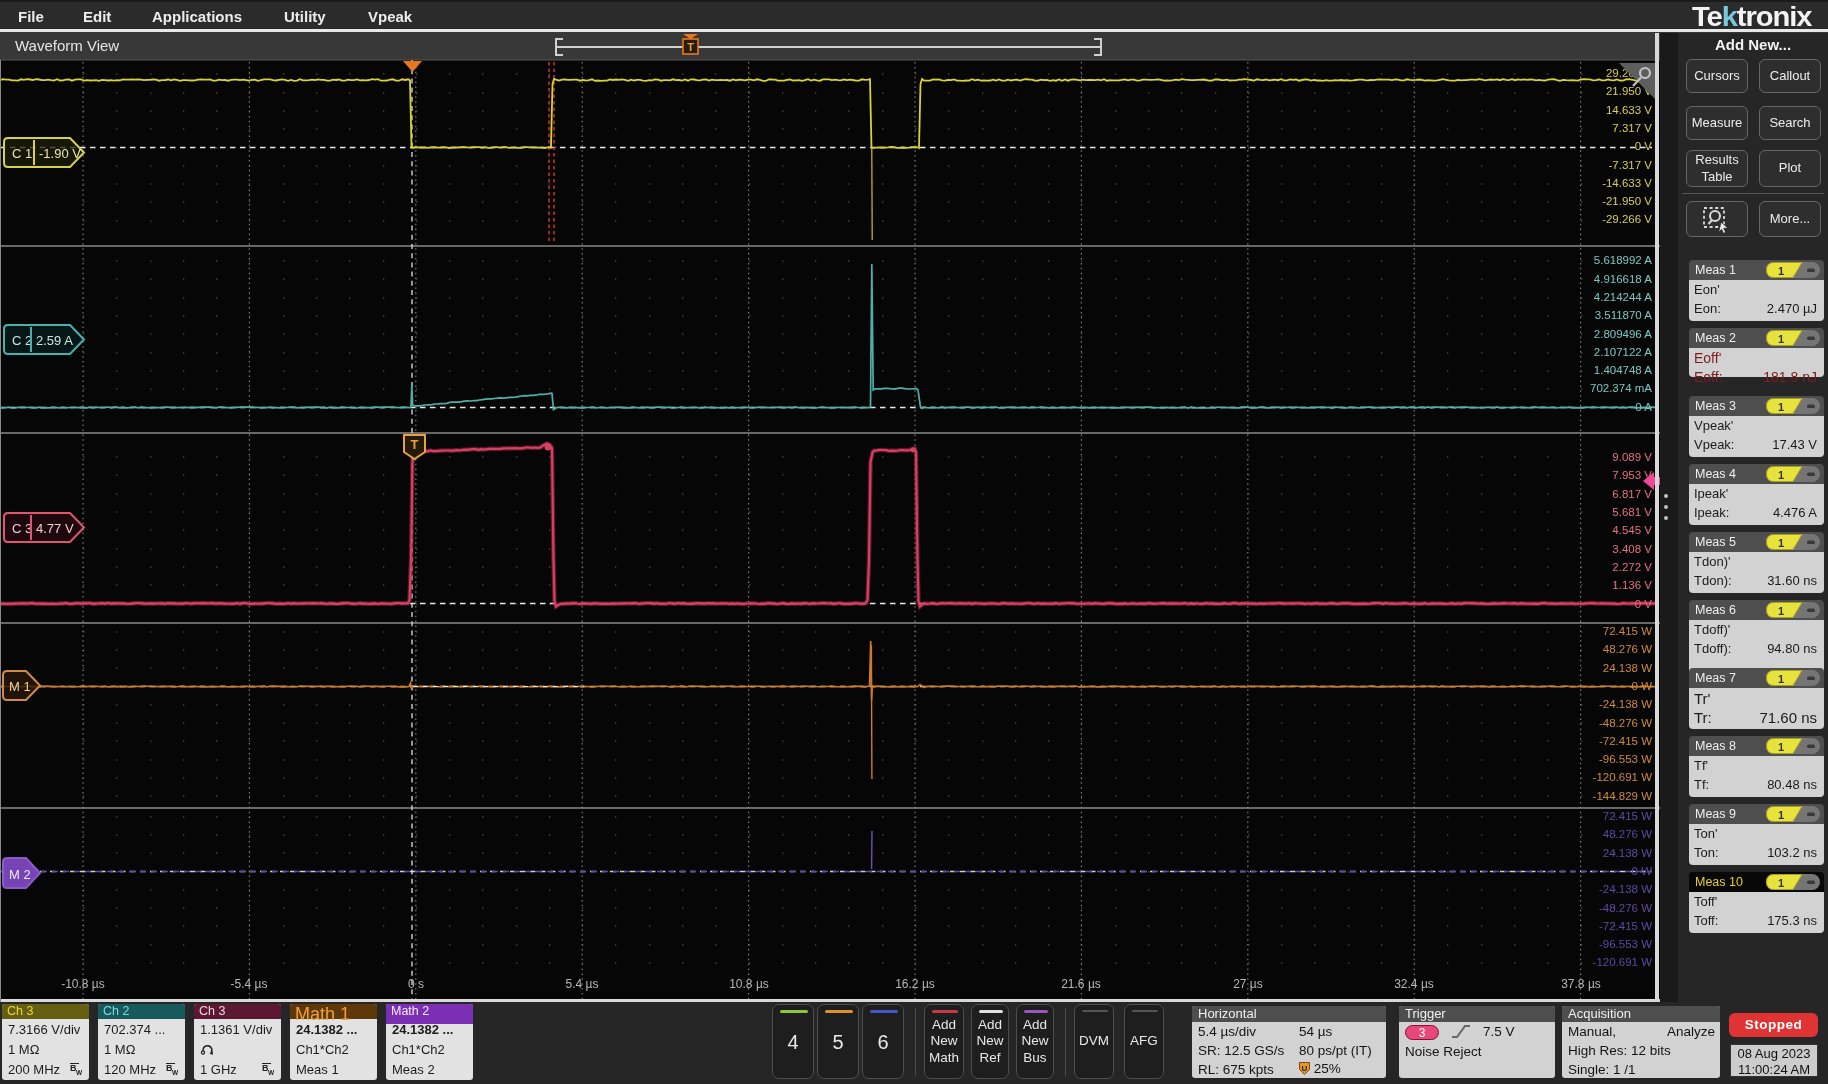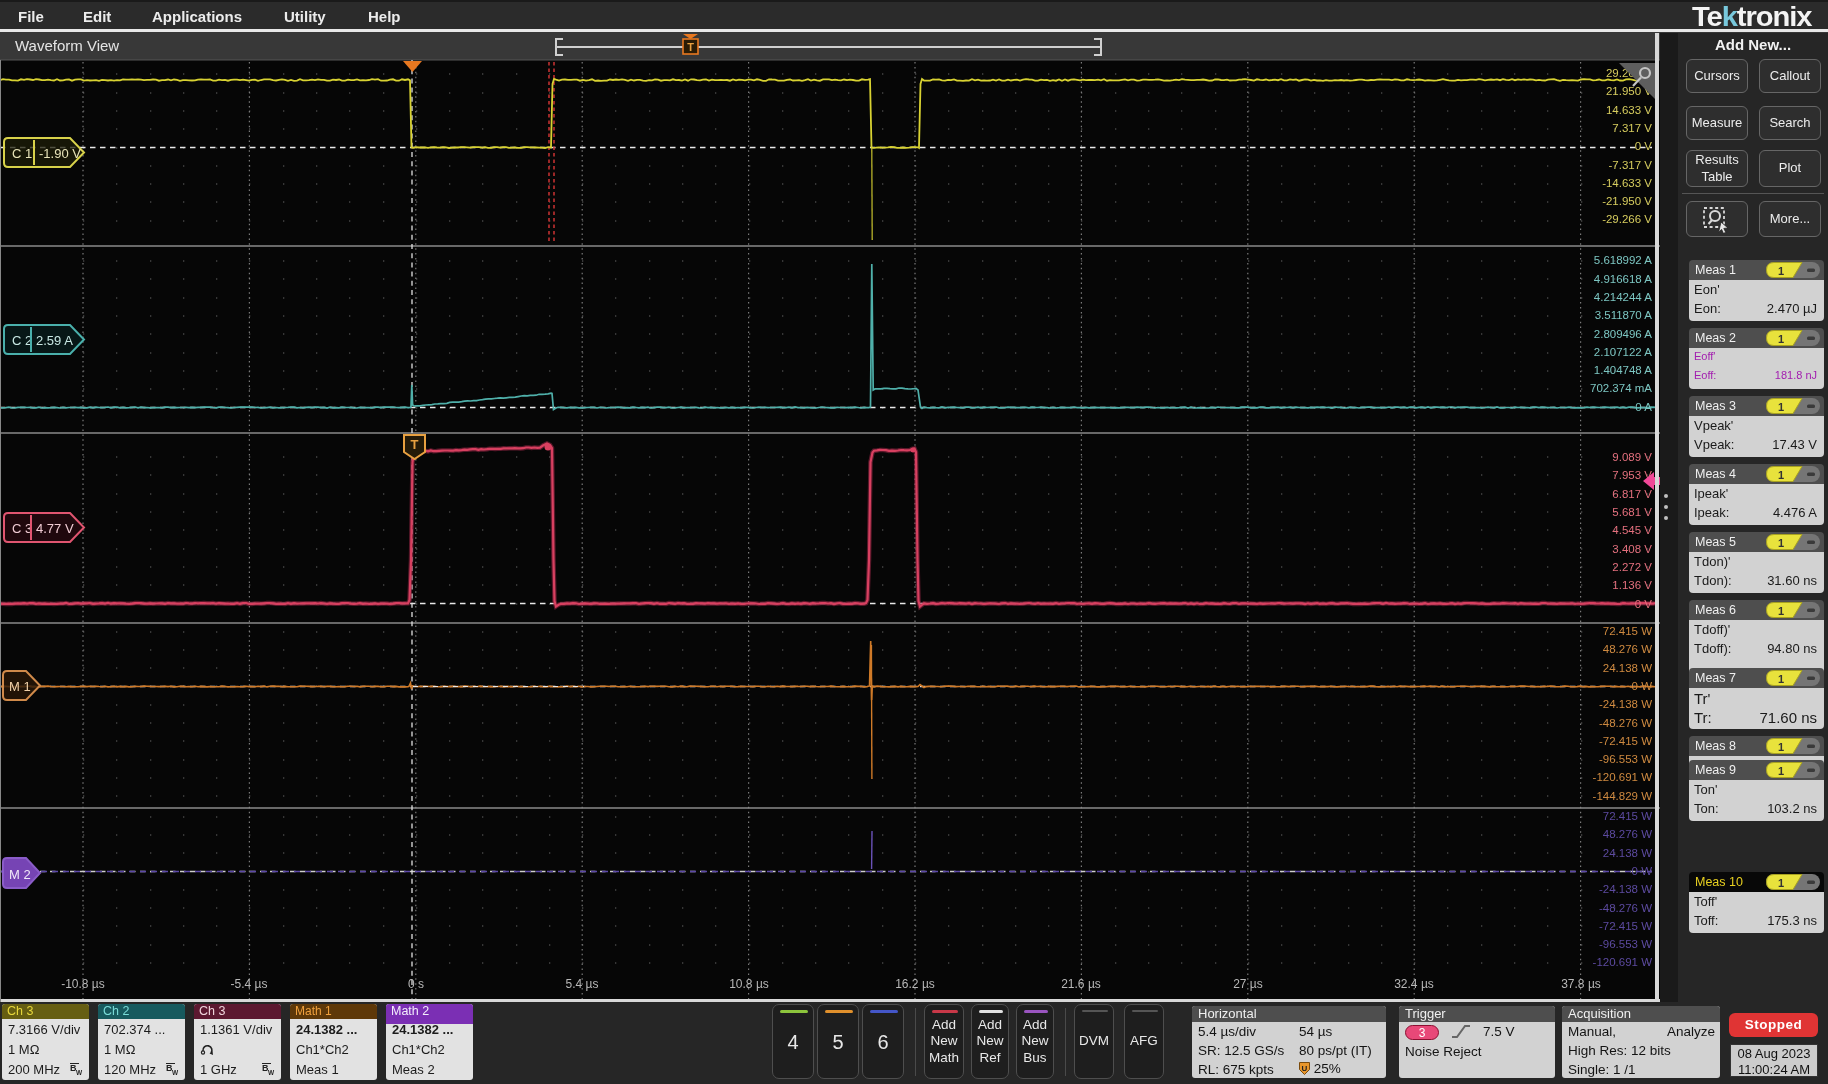--- a/index.html
+++ b/index.html
@@ -4,21 +4,21 @@
 *{margin:0;padding:0;box-sizing:border-box}
 html,body{width:1828px;height:1084px;overflow:hidden;background:#222;font-family:"Liberation Sans",sans-serif;-webkit-font-smoothing:antialiased}
 .mi{font-size:15px;font-weight:bold;color:#ececec}
 </style></head>
 <body>
 <div style="position:absolute;left:0;top:0;width:1828px;height:29px;background:#2b2b2b;border-top:2px solid #1a1a1a">
 <span style="position:absolute;left:18px;top:6px" class="mi">File</span>
 <span style="position:absolute;left:83px;top:6px" class="mi">Edit</span>
 <span style="position:absolute;left:152px;top:6px" class="mi">Applications</span>
 <span style="position:absolute;left:284px;top:6px" class="mi">Utility</span>
-<span style="position:absolute;left:368px;top:6px" class="mi">Help</span>
+<span style="position:absolute;left:368px;top:6px" class="mi">Vpeak</span>
 <span style="position:absolute;left:1692px;top:0px;font-size:27px;font-weight:bold;color:#f4f4f4;letter-spacing:-1px;transform:scaleX(1.08);transform-origin:left">Te<span style="color:#78c8dc">k</span>tronix</span>
 </div>
 <div style="position:absolute;left:0;top:29px;width:1828px;height:3px;background:#e8e8e8"></div>
 <div style="position:absolute;left:0;top:32px;width:1828px;height:28px;background:#383838">
 <span style="position:absolute;left:15px;top:5px;font-size:15px;color:#e4e4e4">Waveform View</span>
 <svg width="1828" height="28" style="position:absolute;left:0;top:0">
 <line x1="556" y1="15" x2="1101" y2="15" stroke="#d0d0d0" stroke-width="2"></line>
 <path d="M563,7 h-7 v16 h7" fill="none" stroke="#d0d0d0" stroke-width="2"></path>
 <path d="M1094,7 h7 v16 h-7" fill="none" stroke="#d0d0d0" stroke-width="2"></path>
 <path d="M683,2 h15 l-7.5,5 z" fill="#e87820"></path>
@@ -192,21 +192,21 @@
 <div style="position:absolute;left:1689px;top:328px;width:135px;height:61px">
 <div style="height:20px;background:#4e4e4e;border-radius:4px 4px 0 0;position:relative">
  <span style="position:absolute;left:6px;top:3px;font-size:12.5px;color:#f0f0f0">Meas 2</span>
  <svg width="54" height="16" style="position:absolute;right:4px;top:2px">
         <rect x="0" y="0" width="54" height="16" rx="8" fill="#757575"></rect>
         <path d="M8,0.5 H36 L27,15.5 H8 Q0.5,15.5 0.5,8 Q0.5,0.5 8,0.5 z" fill="#e8e23c" stroke="#a8a220" stroke-width="1"></path>
         <text x="15" y="12.5" text-anchor="middle" style="font:bold 11px 'Liberation Sans',sans-serif" fill="#333">1</text>
         <rect x="41" y="6.5" width="8" height="3.5" rx="1.5" fill="#3a3a3a"></rect>
       </svg>
 </div>
-<div style="height:41px;background:#d2d2d2;border-radius:0 0 4px 4px;position:relative;color:#a21caf;font-size:11px">
+<div style="height:29px;background:#d2d2d2;border-radius:0 0 4px 4px;position:relative;color:#7f1d1d;font-size:14px">
  <span style="position:absolute;left:5px;top:2px">Eoff'</span>
  <span style="position:absolute;left:5px;top:21px">Eoff:</span>
  <span style="position:absolute;right:7px;top:21px">181.8 nJ</span>
 </div>
   </div>
 <div style="position:absolute;left:1689px;top:396px;width:135px;height:61px">
 <div style="height:20px;background:#4e4e4e;border-radius:4px 4px 0 0;position:relative">
  <span style="position:absolute;left:6px;top:3px;font-size:12.5px;color:#f0f0f0">Meas 3</span>
  <svg width="54" height="16" style="position:absolute;right:4px;top:2px">
         <rect x="0" y="0" width="54" height="16" rx="8" fill="#757575"></rect>
@@ -294,21 +294,21 @@
         <text x="15" y="12.5" text-anchor="middle" style="font:bold 11px 'Liberation Sans',sans-serif" fill="#333">1</text>
         <rect x="41" y="6.5" width="8" height="3.5" rx="1.5" fill="#3a3a3a"></rect>
       </svg>
 </div>
 <div style="height:41px;background:#d2d2d2;border-radius:0 0 4px 4px;position:relative;color:#1a1a1a;font-size:13px">
  <span style="position:absolute;left:5px;top:2px">Tf'</span>
  <span style="position:absolute;left:5px;top:21px">Tf:</span>
  <span style="position:absolute;right:7px;top:21px">80.48 ns</span>
 </div>
   </div>
-<div style="position:absolute;left:1689px;top:760px;width:135px;height:70px">
+<div style="position:absolute;left:1689px;top:804px;width:135px;height:70px">
 <div style="height:20px;background:#4e4e4e;border-radius:4px 4px 0 0;position:relative">
  <span style="position:absolute;left:6px;top:3px;font-size:12.5px;color:#f0f0f0">Meas 9</span>
  <svg width="54" height="16" style="position:absolute;right:4px;top:2px">
         <rect x="0" y="0" width="54" height="16" rx="8" fill="#757575"></rect>
         <path d="M8,0.5 H36 L27,15.5 H8 Q0.5,15.5 0.5,8 Q0.5,0.5 8,0.5 z" fill="#e8e23c" stroke="#a8a220" stroke-width="1"></path>
         <text x="15" y="12.5" text-anchor="middle" style="font:bold 11px 'Liberation Sans',sans-serif" fill="#333">1</text>
         <rect x="41" y="6.5" width="8" height="3.5" rx="1.5" fill="#3a3a3a"></rect>
       </svg>
 </div>
 <div style="height:41px;background:#d2d2d2;border-radius:0 0 4px 4px;position:relative;color:#1a1a1a;font-size:13px">
@@ -375,21 +375,21 @@
         <circle cx="3" cy="10.5" r="1.6" fill="none" stroke="#222" stroke-width="1.2"></circle>
       </svg></div>
     <div style="position:absolute;left:6px;top:58px;width:76px"><span style="display:inline-block;width:62px">1 GHz</span><svg width="13" height="12" viewBox="0 0 13 12" style="vertical-align:-1px">
         <text x="0" y="8" style="font:bold 9px 'Liberation Sans',sans-serif" fill="#222">B</text>
         <text x="6" y="11.5" style="font:bold 6.5px 'Liberation Sans',sans-serif" fill="#222">W</text>
         <line x1="0" y1="0.5" x2="9" y2="0.5" stroke="#222" stroke-width="1"></line>
       </svg></div>
   </div>
 <div style="position:absolute;left:290px;top:1004px;width:87px;height:76px;background:#e2e2e2;border-radius:3px;color:#1c1c1c;font-size:13px">
 <div style="position:absolute;left:0;top:0;width:87px;height:15px;background:#5e3808;border-radius:3px 3px 0 0">
-      <span style="position:absolute;left:5px;top:0px;font-size:12px;color:#f0a03c">Math 1</span>
+      <span style="position:absolute;left:5px;top:0px;font-size:18px;color:#f0a03c">Math 1</span>
     </div>
 <div style="position:absolute;left:6px;top:18px;width:76px"><b>24.1382 ...</b></div>
     <div style="position:absolute;left:6px;top:38px;width:76px">Ch1*Ch2</div>
     <div style="position:absolute;left:6px;top:58px;width:76px">Meas 1</div>
   </div>
 <div style="position:absolute;left:386px;top:1004px;width:87px;height:76px;background:#e2e2e2;border-radius:3px;color:#1c1c1c;font-size:13px">
 <div style="position:absolute;left:0;top:0;width:87px;height:20px;background:#7b2fb4;border-radius:3px 3px 0 0">
       <span style="position:absolute;left:5px;top:0px;font-size:12.5px;color:#f4eefc">Math 2</span>
     </div>
 <div style="position:absolute;left:6px;top:18px;width:76px"><b>24.1382 ...</b></div>

